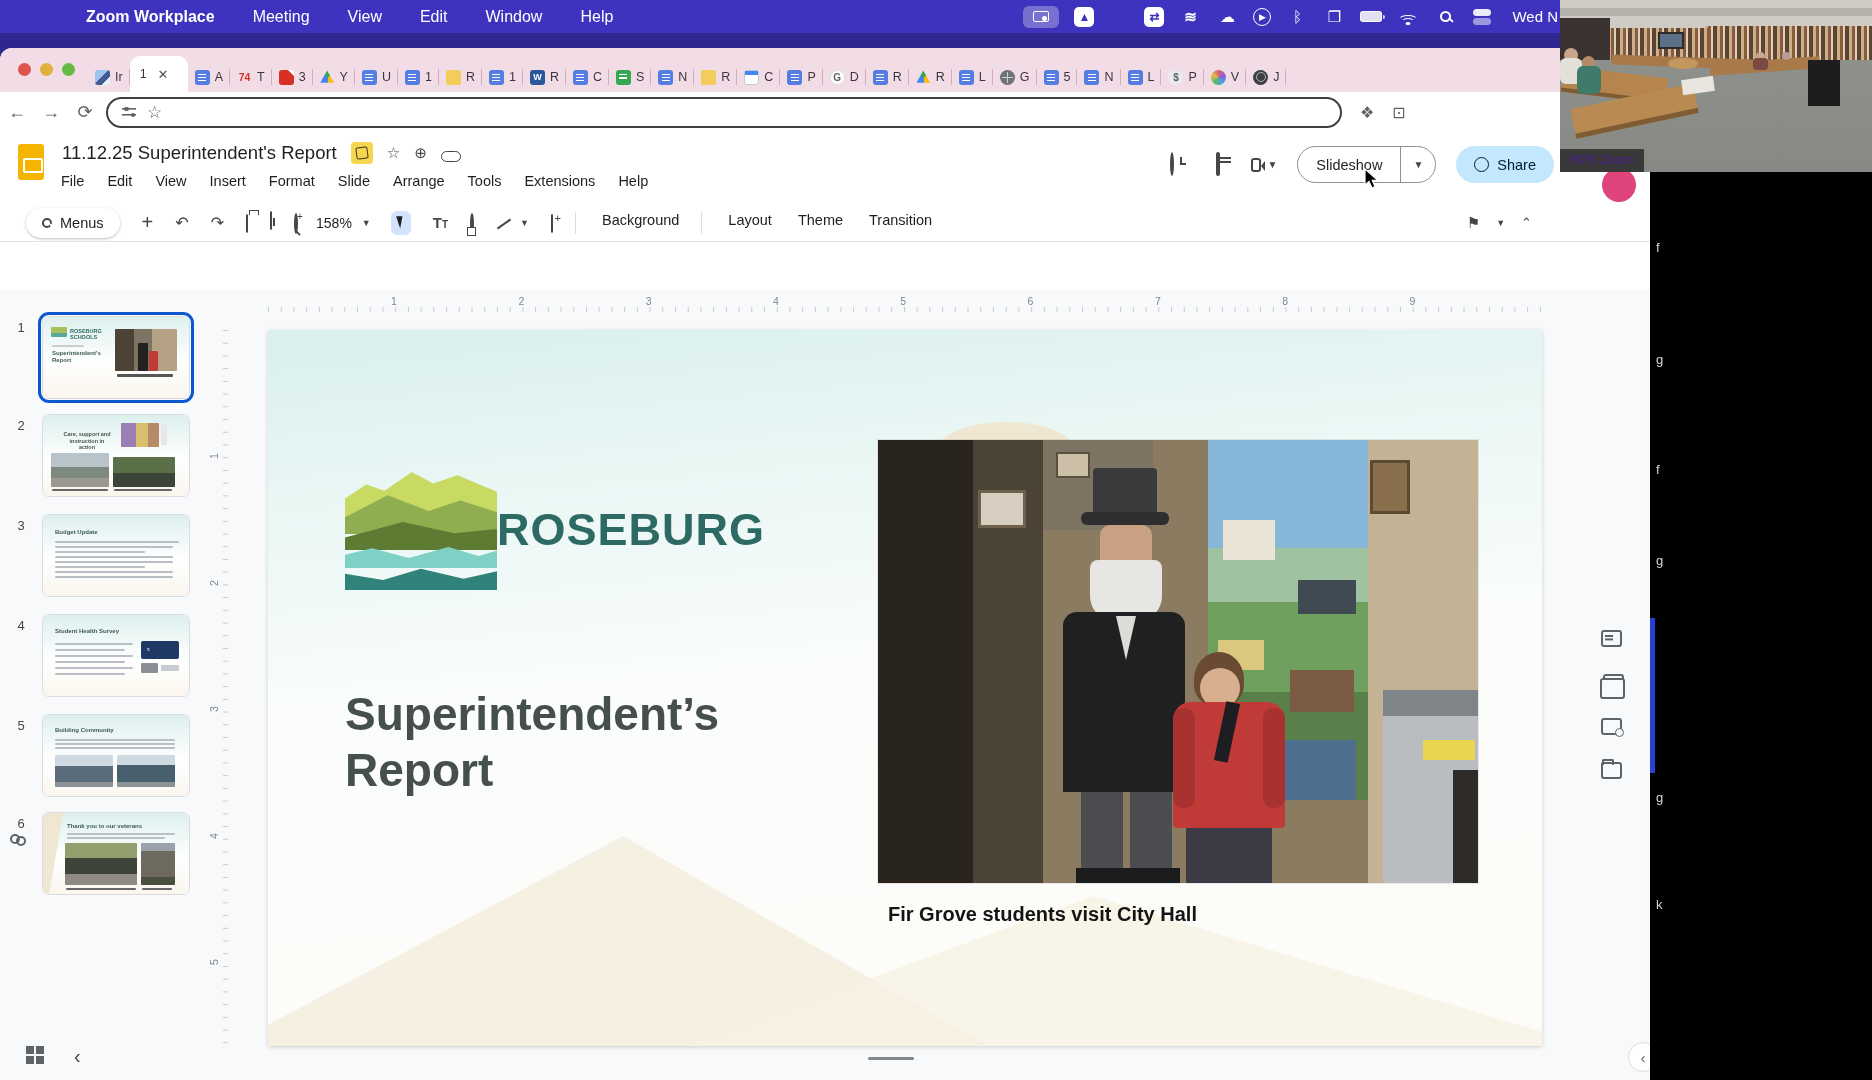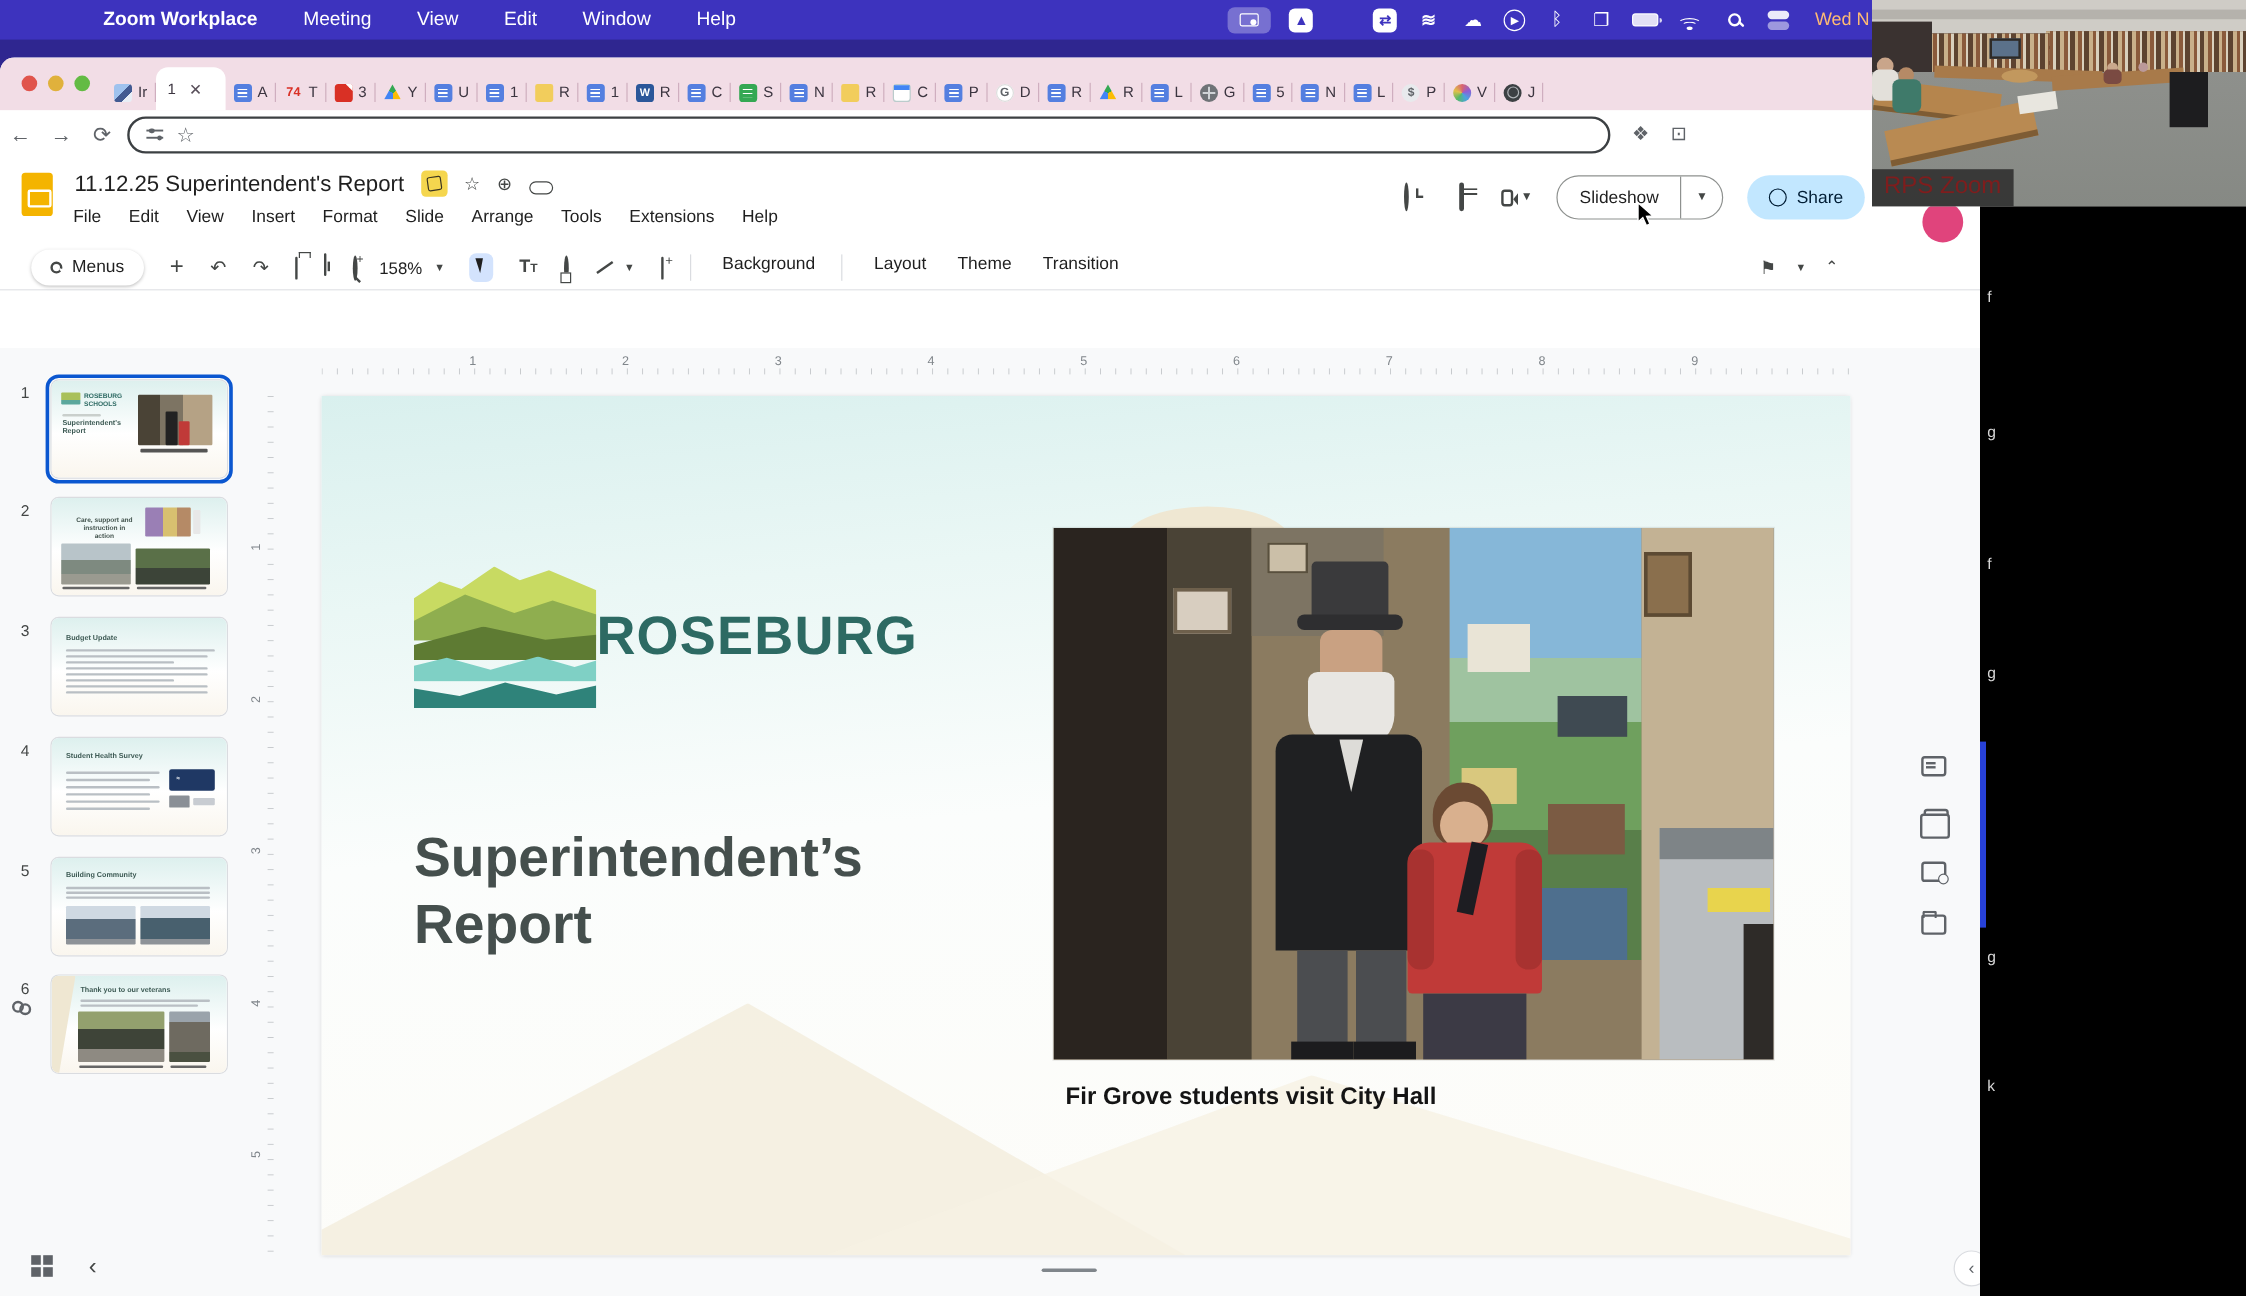--- a/index.html
+++ b/index.html
@@ -26,21 +26,21 @@
   .wifi span { position:absolute; left:50%; bottom:0; transform:translateX(-50%); border:1.7px solid #fff;
     border-bottom:none; border-left-color:transparent; border-right-color:transparent; border-radius:50% 50% 0 0; }
   .wifi .w1 { width:20px; height:10px; }
   .wifi .w2 { width:13px; height:6.5px; }
   .wifi .w3 { width:5px; height:3px; background:#fff; border-radius:50%; border:none; }
   .mag { width:11px; height:11px; border:2px solid #fff; border-radius:50%; position:relative; }
   .mag::after { content:""; position:absolute; width:6px; height:2px; background:#fff; transform:rotate(45deg); right:-5px; bottom:-1px; border-radius:1px; }
   .cc2 { width:18px; height:16px; position:relative; }
   .cc2::before, .cc2::after { content:""; position:absolute; left:0; width:18px; height:7px; border-radius:4px; background:rgba(255,255,255,.9); }
   .cc2::before { top:0; } .cc2::after { bottom:0; opacity:.55; }
-  #mb-clock { color:#fdba74; font-size:15px; white-space:nowrap; margin-left:4px; }
+  #mb-clock { color:#ffffff; font-size:15px; white-space:nowrap; margin-left:4px; }
 
   
   #chrome { position:absolute; left:0; top:48px; width:1650px; height:1032px; background:#fff;
     border-radius:12px 12px 0 0; z-index:10; overflow:hidden; }
   #tabbar { position:relative; height:44px; background:#f2dde6; }
   .lights { position:absolute; left:18px; top:15px; display:flex; gap:9px; }
   .light { width:13px; height:13px; border-radius:50%; }
   .l-red { background:#e0544c; } .l-yel { background:#e0b13c; } .l-grn { background:#63bb44; }
   #tabs { position:absolute; left:88px; top:6px; right:94px; height:38px; display:flex; align-items:flex-end; }
   .tab { height:30px; display:flex; align-items:center; gap:5px; padding:0 7px; min-width:0; position:relative;
@@ -214,21 +214,21 @@
     border-radius:50%; color:#5f6368; font-size:15px; display:flex; align-items:center; justify-content:center; }
 
   
   #rightstrip { position:absolute; right:0; top:33px; width:222px; bottom:0; background:#000; z-index:5; }
   #rightstrip .frag { position:absolute; left:6px; color:#d6d6d6; font-size:13px; }
   #bluesliver { position:absolute; left:0; top:585px; width:5px; height:155px; background:#2741d8; }
 
   
   #zoomvideo { position:absolute; right:0; top:0; width:312px; height:172px; background:#9a9c98; overflow:hidden; z-index:60; }
   .zv { position:absolute; }
-  #zv-label { position:absolute; left:0; bottom:0; background:rgba(35,35,35,.78); color:#7f1d1d; font-size:20px;
+  #zv-label { position:absolute; left:0; bottom:0; background:rgba(35,35,35,.78); color:#4c1d95; font-size:13px;
     padding:3px 10px 5px; z-index:5; }
   #avatar { position:absolute; right:236px; top:168px; width:34px; height:34px; border-radius:50%; background:#e0447c; z-index:55; }
 
   
   #cursor { position:absolute; left:1363px; top:168px; z-index:90; }
 
   .books { background:#6b4a33; }
   .books::after { content:""; position:absolute; inset:0;
     background:repeating-linear-gradient(90deg, #c9b08a 0 3px, #8a5a3b 3px 6px, #d9d0bd 6px 8px, #5d4330 8px 12px),
     repeating-linear-gradient(#0000 0 10px, rgba(40,25,15,.85) 10px 13px); }

